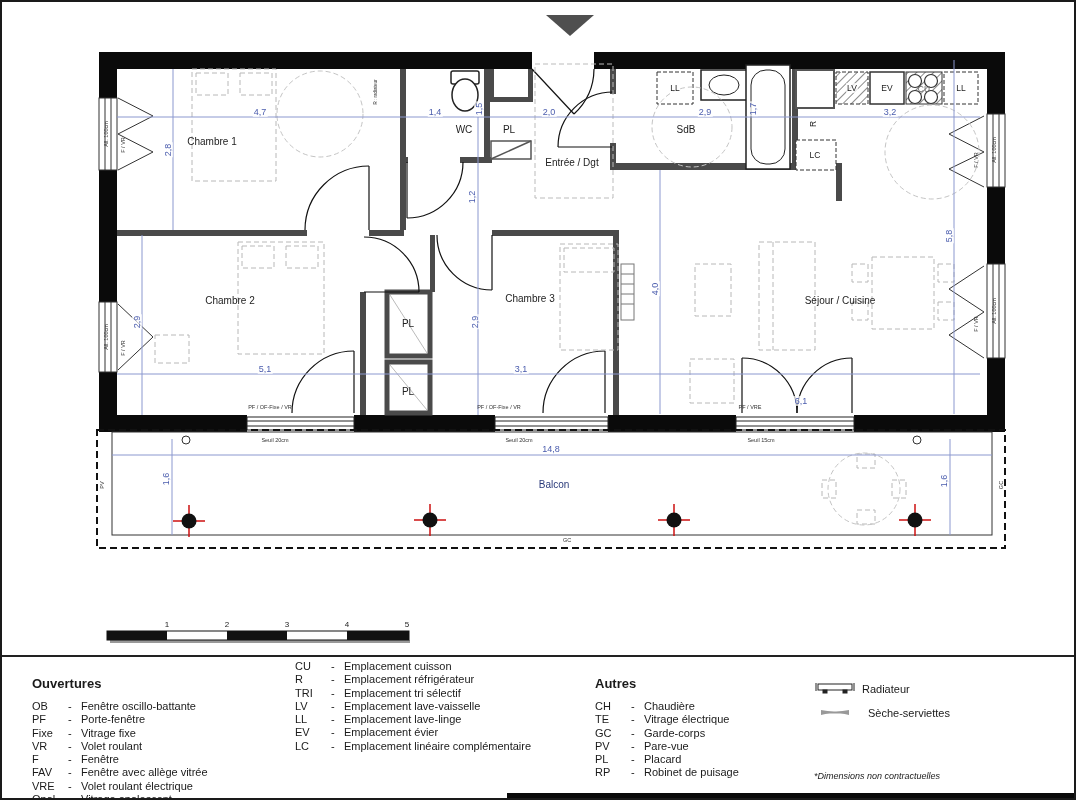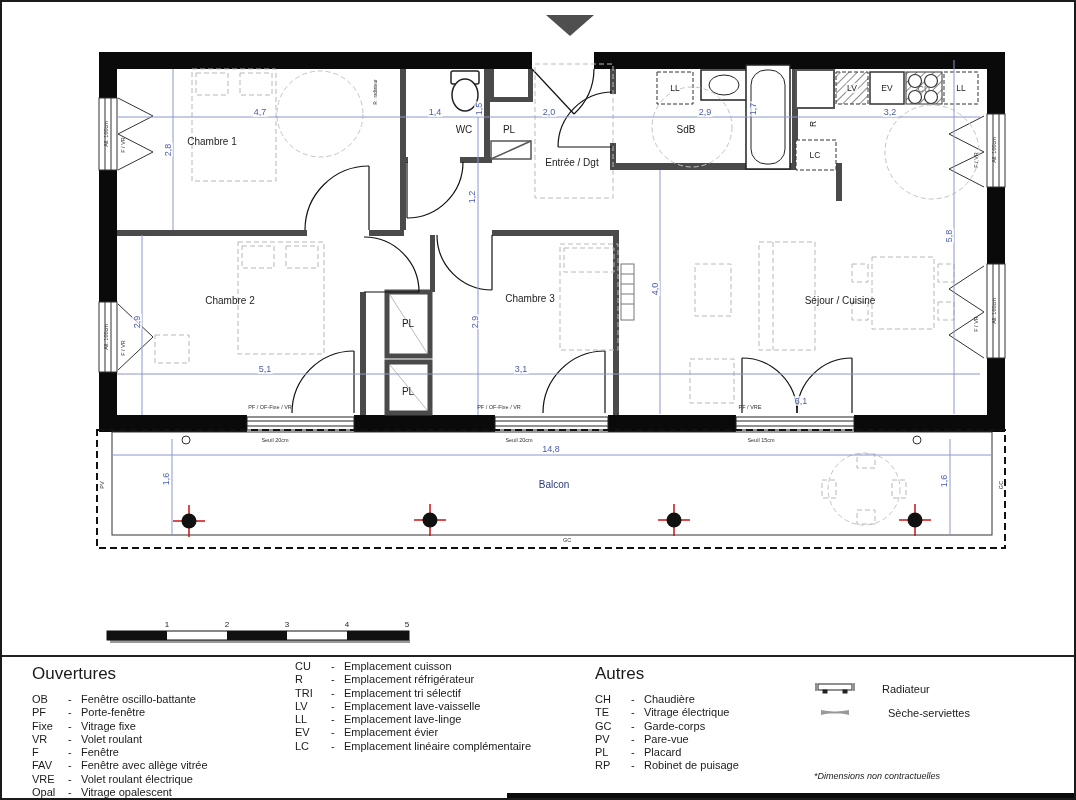--- a/index.html
+++ b/index.html
@@ -5,25 +5,25 @@
   html,body{margin:0;padding:0;background:#fff;}
   #page{position:relative;width:1076px;height:800px;background:#fff;border:2px solid #1a1a1a;box-sizing:border-box;overflow:hidden;font-family:"Liberation Sans",sans-serif;}
   #plan-svg{position:absolute;left:0;top:0;}
   .lbl{position:absolute;transform:translate(-50%,-50%);font-size:10px;color:#222;white-space:nowrap;}
   .sm{font-size:8.5px;background:rgba(255,255,255,.75);padding:0 1px;}
   .micro{position:absolute;transform:translate(-50%,-50%);font-size:5.5px;color:#333;white-space:nowrap;}
   .dim{position:absolute;transform:translate(-50%,-50%);font-size:9px;color:#4a5cad;background:rgba(255,255,255,.7);padding:0 1px;white-space:nowrap;}
   .rot{transform:translate(-50%,-50%) rotate(-90deg);}
   .tick{position:absolute;transform:translate(-50%,-50%);font-size:8px;color:#222;}
   .col{position:absolute;color:#1a1a1a;}
-  .col .hd{font-size:17px;font-weight:normal;margin:4px 0 9px 0;}
+  .col .hd{font-size:13px;font-weight:bold;margin:16px 0 9px 0;}
   .lrow{display:flex;align-items:flex-end;font-size:11px;line-height:13.3px;}
   .ab{width:36px;flex:none;}
   .da{width:13px;flex:none;}
-  .srow{display:flex;align-items:center;margin-bottom:11px;gap:20px;}
+  .srow{display:flex;align-items:center;margin-bottom:11px;}
   .sicon{width:48px;flex:none;display:flex;align-items:center;}
   .slabel{font-size:11px;}
   .note{position:absolute;font-size:9px;color:#1a1a1a;font-style:italic;}
   .hatchbox{width:28px;height:14px;border:1px solid #222;background:repeating-linear-gradient(45deg,#fff 0 3px,#555 3px 4.5px);}
 </style>
 </head>
 <body>
 
 <div id="page">
 

